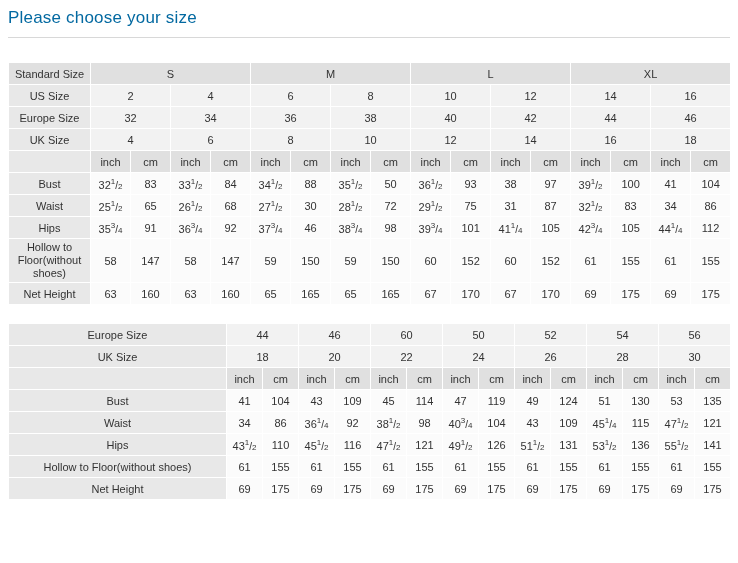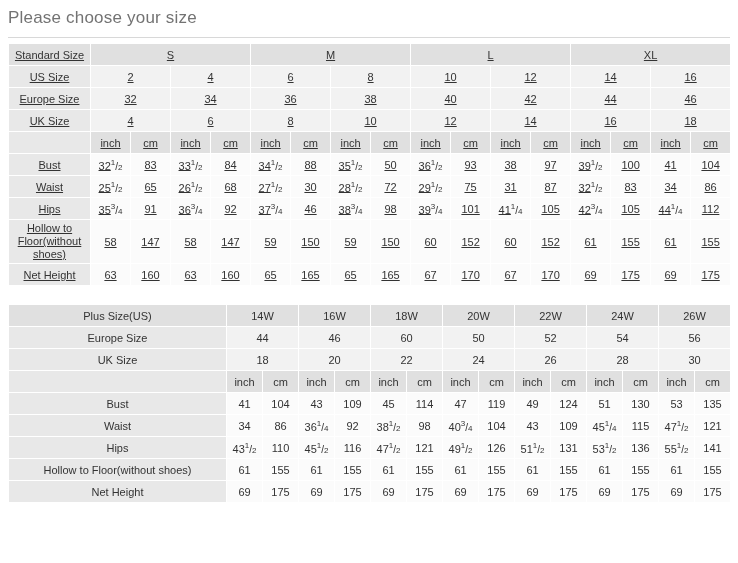--- a/index.html
+++ b/index.html
@@ -11,40 +11,39 @@
   }
   #page {
     width: 738px;
     height: 563px;
     position: relative;
     background: #ffffff;
     overflow: hidden;
   }
   .title {
     font-size: 17px;
-    color: #737373;
+    color: #0369a1;
     padding: 8px 0 0 8px;
     font-weight: normal;
     letter-spacing: 0.2px;
   }
   .rule {
     height: 1px;
     background: #d8d8d8;
     margin: 9px 8px 0 8px;
   }
   table {
     border-collapse: collapse;
     table-layout: fixed;
     font-size: 11px;
     color: #333;
   }
   table.main {
     width: 722px;
-    margin: 5px 0 0 8px;
-    text-decoration: underline;
+    margin: 24px 0 0 8px;
   }
   table.plus {
     width: 722px;
     margin: 18px 0 0 8px;
   }
   td, th {
     border: 1px solid #ffffff;
     text-align: center;
     vertical-align: middle;
     padding: 0;
@@ -241,30 +240,20 @@
       </tbody>
   </table>
 
   <table class="plus">
     <colgroup>
       <col style="width:218px">
       <col span="14" style="width:36px">
     </colgroup>
     <tbody id="plus-body">
         <tr>
-          <td class="hdr">Plus Size(US)</td>
-          <td class="hdr" colspan="2">14W</td>
-          <td class="hdr" colspan="2">16W</td>
-          <td class="hdr" colspan="2">18W</td>
-          <td class="hdr" colspan="2">20W</td>
-          <td class="hdr" colspan="2">22W</td>
-          <td class="hdr" colspan="2">24W</td>
-          <td class="hdr" colspan="2">26W</td>
-        </tr>
-        <tr>
           <td class="label">Europe Size</td>
           <td colspan="2">44</td>
           <td colspan="2">46</td>
           <td colspan="2">60</td>
           <td colspan="2">50</td>
           <td colspan="2">52</td>
           <td colspan="2">54</td>
           <td colspan="2">56</td>
         </tr>
         <tr>

